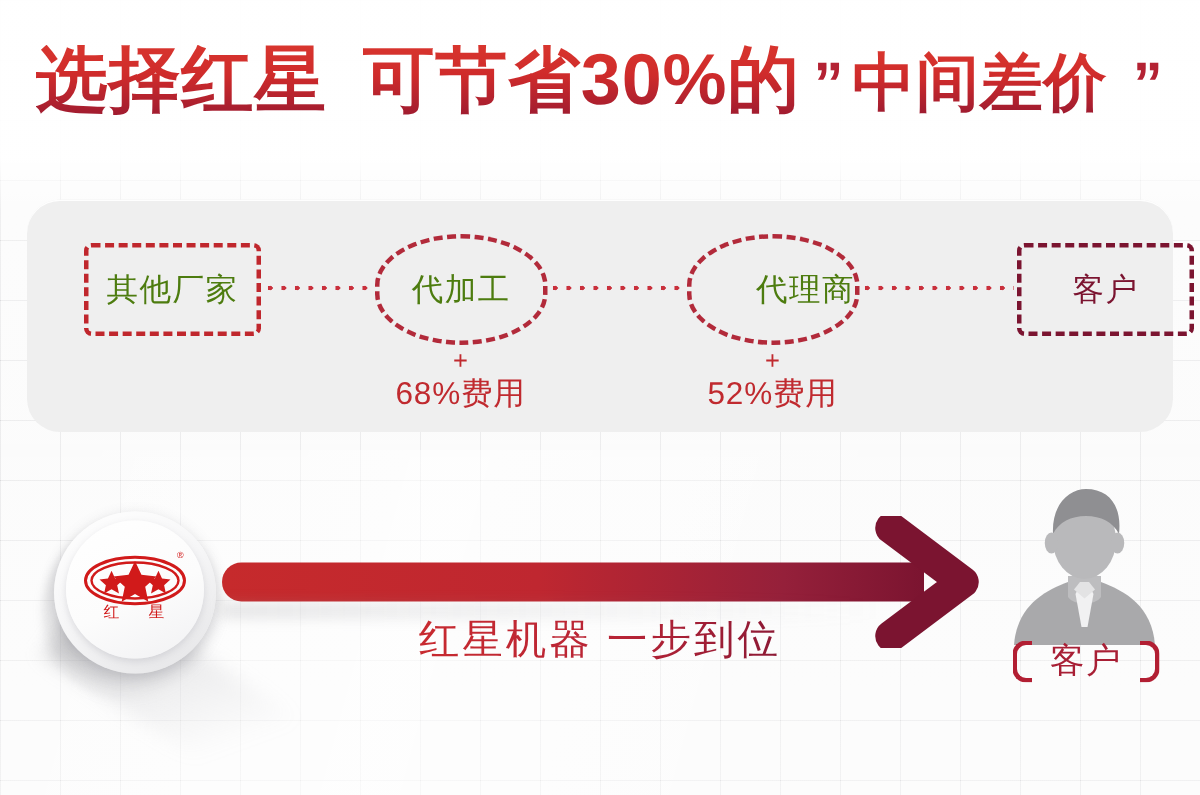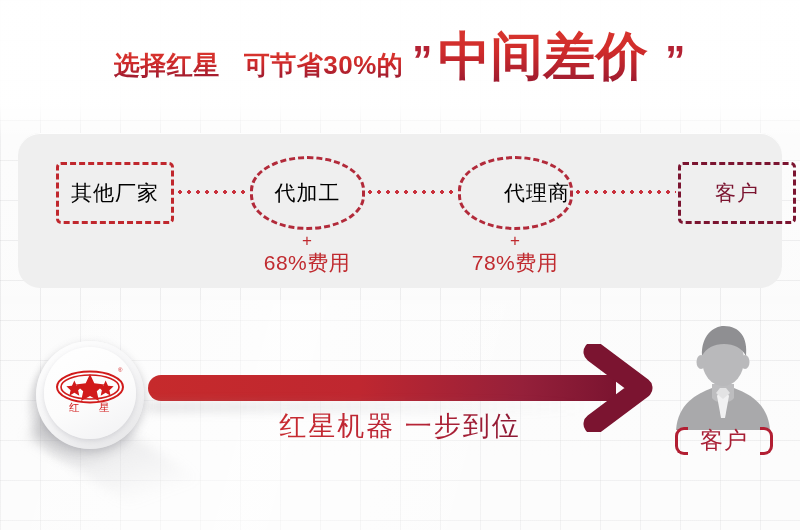--- a/index.html
+++ b/index.html
@@ -47,30 +47,30 @@
     left: 0; right: 0; top: 30px;
     text-align: center;
     white-space: nowrap;
     line-height: 1;
     font-weight: 700;
     letter-spacing: 0.5px;
   }
   .hl-inner { display: inline-block; }
   .hl-a, .hl-b {
     display: inline-block;
-    font-size: 26px;
+    font-size: 48px;
     font-weight: 700;
     background: linear-gradient(to bottom, #d8352e 0%, #cf2b2b 42%, #9e1b30 100%);
     -webkit-background-clip: text;
     background-clip: text;
     color: transparent;
     -webkit-text-fill-color: transparent;
     text-shadow: none;
   }
-  .hl-b { font-size: 52px; }
+  .hl-b { font-size: 42px; }
   .hl-gap { display:inline-block; width: 14px; }
   .hl-quote {
     display: inline-block;
     font-size: 40px;
     font-weight: 700;
     color: #b42233;
     transform: translateY(-11px) skewX(-12px);
     letter-spacing: -3px;
     margin: 0 4px;
   }
@@ -84,21 +84,21 @@
     background: #efefef;
     border-radius: 22px;
     box-shadow: 0 1px 0 rgba(255,255,255,0.9) inset;
   }
 
   .node {
     position: absolute;
     display: flex;
     align-items: center;
     justify-content: center;
-    color: #000000;
+    color: #4d7c0f;
     font-size: 21px;
     letter-spacing: 1px;
     box-sizing: border-box;
   }
   .node-rect {
     border: 3px dashed #c0272d;
     border-radius: 5px;
   }
   .node-pill {
     border: 3px dashed #b22a3a;
@@ -290,21 +290,21 @@
       <span>客户</span>
     </div>
 
     <div class="fee" id="fee-oem">
       <div class="plus">+</div>
       <div class="amt">68%费用</div>
     </div>
 
     <div class="fee" id="fee-agent">
       <div class="plus">+</div>
-      <div class="amt">78%费用</div>
+      <div class="amt">52%费用</div>
     </div>
   </div>
 
   <div class="logo-badge">
     <div class="logo-tail"></div>
     <div class="logo-shadow"></div>
     <div class="logo-outer"></div>
     <div class="logo-inner"></div>
     <svg class="logo-mark" viewBox="0 0 92 92">
       <ellipse cx="46" cy="40" rx="33" ry="15.5" fill="none" stroke="#d11a1a" stroke-width="2"></ellipse>

